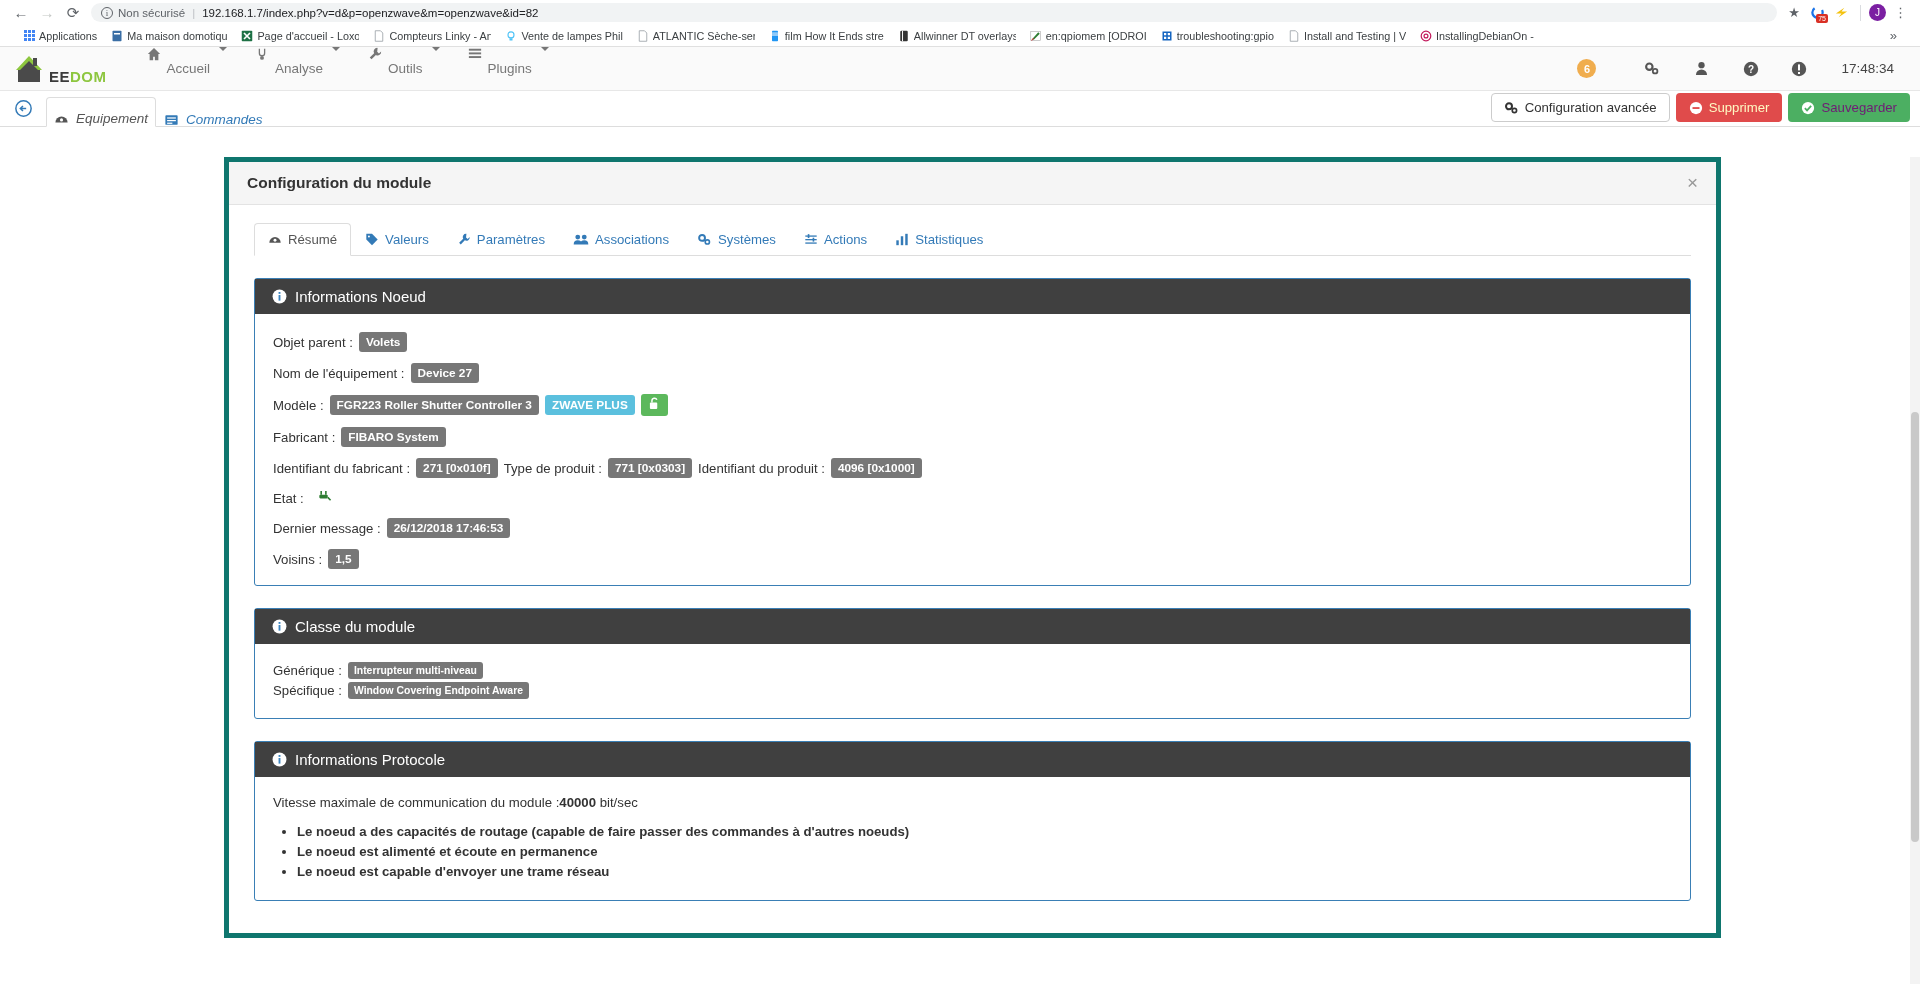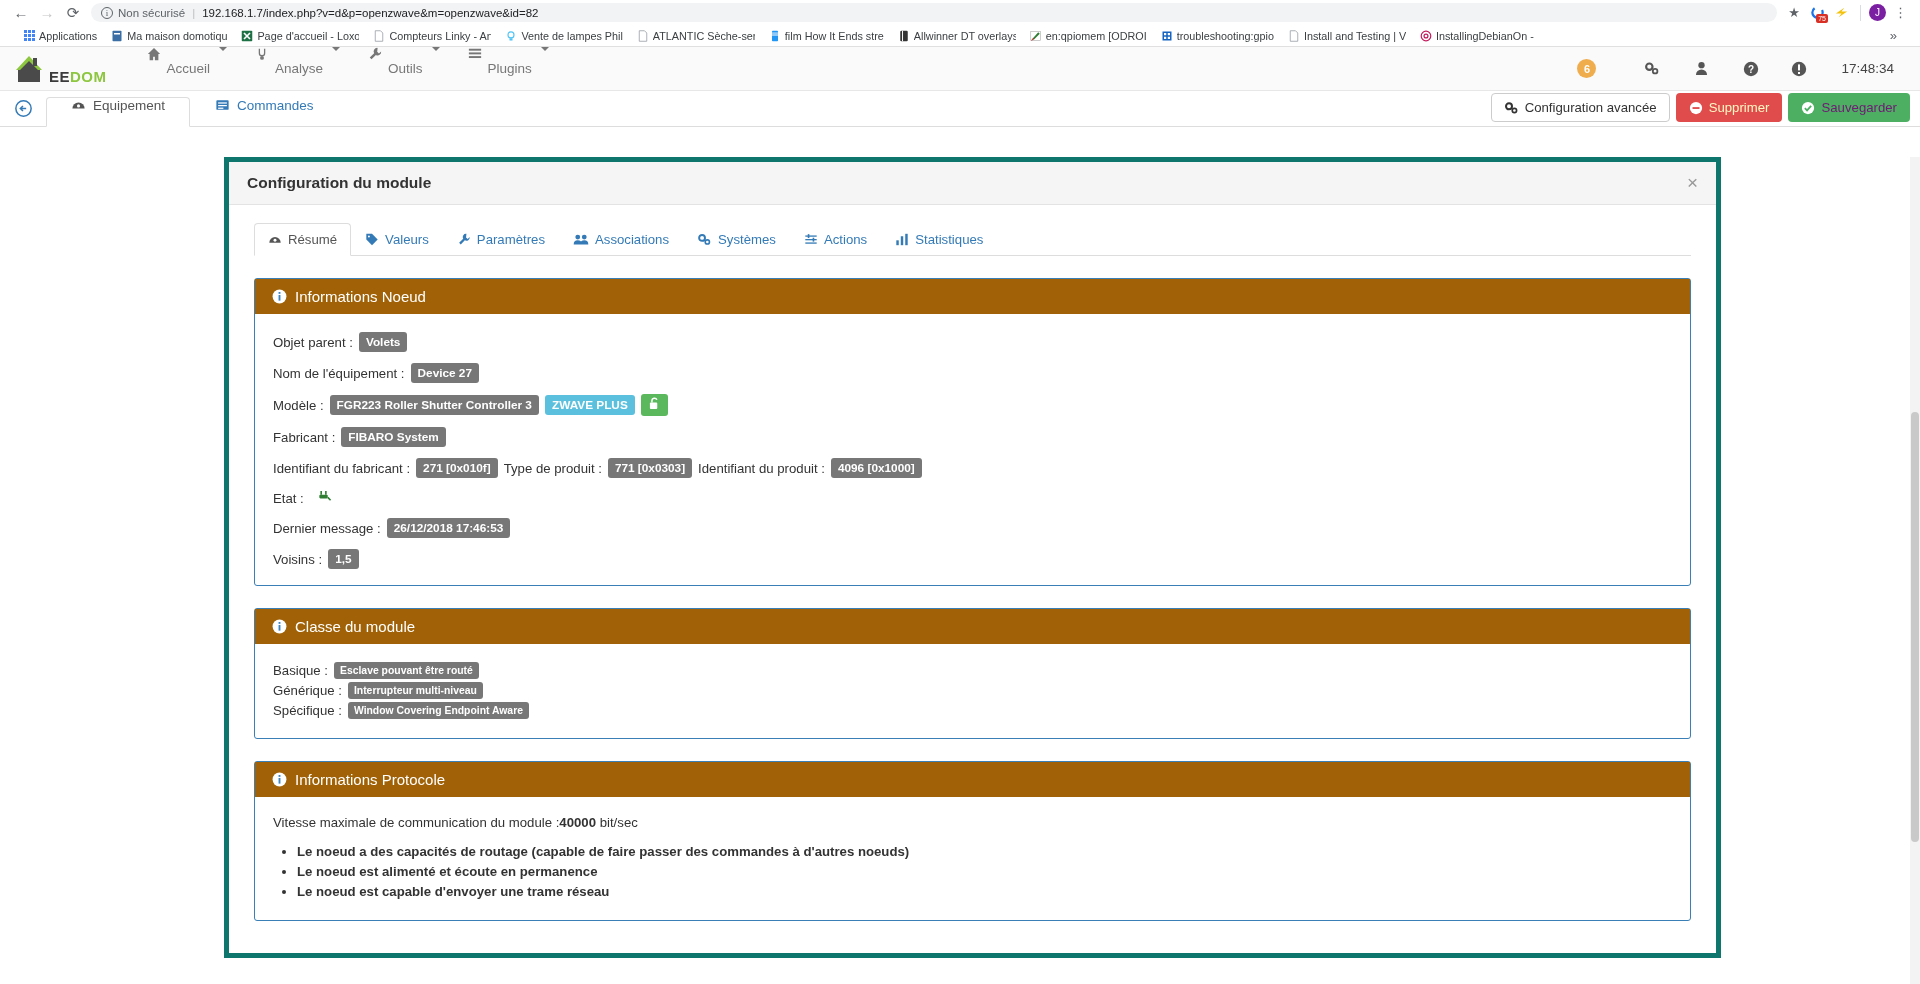--- a/index.html
+++ b/index.html
@@ -117,25 +117,25 @@
     height: 36px; background: #fff;
     border-bottom: 1px solid #ddd;
     display: flex; align-items: flex-end; position: relative;
   }
   .collapse-arrow {
     width: 46px; display: flex; align-items: center; justify-content: center;
     color: #337ab7; font-size: 14px; height: 36px; cursor: pointer;
   }
   .eq-tabs { display: flex; align-items: flex-end; height: 36px; }
   .eq-tab {
-    display: flex; align-items: flex-start; gap: 7px;
-    padding: 0 24px; height: 30px; font-size: 13.5px;
+    display: flex; align-items: flex-end; gap: 7px;
+    padding: 0 7px; height: 30px; font-size: 13.5px;
     color: #337ab7; cursor: pointer;
     border: 1px solid transparent; border-bottom: none;
-    border-radius: 4px 4px 0 0; margin-bottom: -1px;
+    border-radius: 4px 4px 0 0; margin-bottom: -1px; font-style: italic;
   }
   .eq-tab.active {
     background: #fff; border-color: #ddd; color: #555;
     border-bottom: 1px solid #fff;
   }
   .toolbar-actions {
     margin-left: auto; display: flex; align-items: center; gap: 6px;
     padding: 0 10px 4px 0;
   }
   .btn {
@@ -171,21 +171,21 @@
   .mod-tab {
     display: flex; align-items: center; gap: 6px;
     padding: 8px 13px; font-size: 13.2px; color: #337ab7;
     cursor: pointer; border: 1px solid transparent;
     border-radius: 4px 4px 0 0; margin-bottom: -1px;
   }
   .mod-tab.active { background: #fff; border-color: #ddd; border-bottom-color: #fff; color: #555; }
 
   .card { border: 1px solid #3a7fb5; border-radius: 3px; margin-bottom: 22px; }
   .card-head {
-    background: #a16207; color: #fff; padding: 9px 17px;
+    background: #404040; color: #fff; padding: 9px 17px;
     font-size: 15px; display: flex; align-items: center; gap: 8px;
   }
   .card-body { padding: 18px 18px 16px 18px; font-size: 13.2px; color: #333; }
 
   .info-line { margin-bottom: 11px; display: flex; align-items: center; flex-wrap: wrap; gap: 6px; }
   .info-line:last-child { margin-bottom: 0; }
   .lbl { color: #333; }
   .tag {
     display: inline-block; background: #777; color: #fff;
     font-size: 11.8px; font-weight: bold; padding: 3px 7px; border-radius: 3px;
@@ -605,24 +605,20 @@
         <div class="card-head">
           <svg width="15" height="15" viewBox="0 0 16 16">
               <circle cx="8" cy="8" r="7.4" fill="#fff"></circle>
               <rect x="7" y="6.4" width="2" height="6" fill="#3c84bf"></rect>
               <rect x="7" y="3.2" width="2" height="2" fill="#3c84bf"></rect>
             </svg>
           <span>Classe du module</span>
         </div>
         <div class="card-body">
           <div class="class-line">
-            <span class="lbl">Basique :</span>
-            <span class="tag tag-sm">Esclave pouvant être routé</span>
-          </div>
-          <div class="class-line">
             <span class="lbl">Générique :</span>
             <span class="tag tag-sm">Interrupteur multi-niveau</span>
           </div>
           <div class="class-line">
             <span class="lbl">Spécifique :</span>
             <span class="tag tag-sm">Window Covering Endpoint Aware</span>
           </div>
         </div>
       </div>
 

